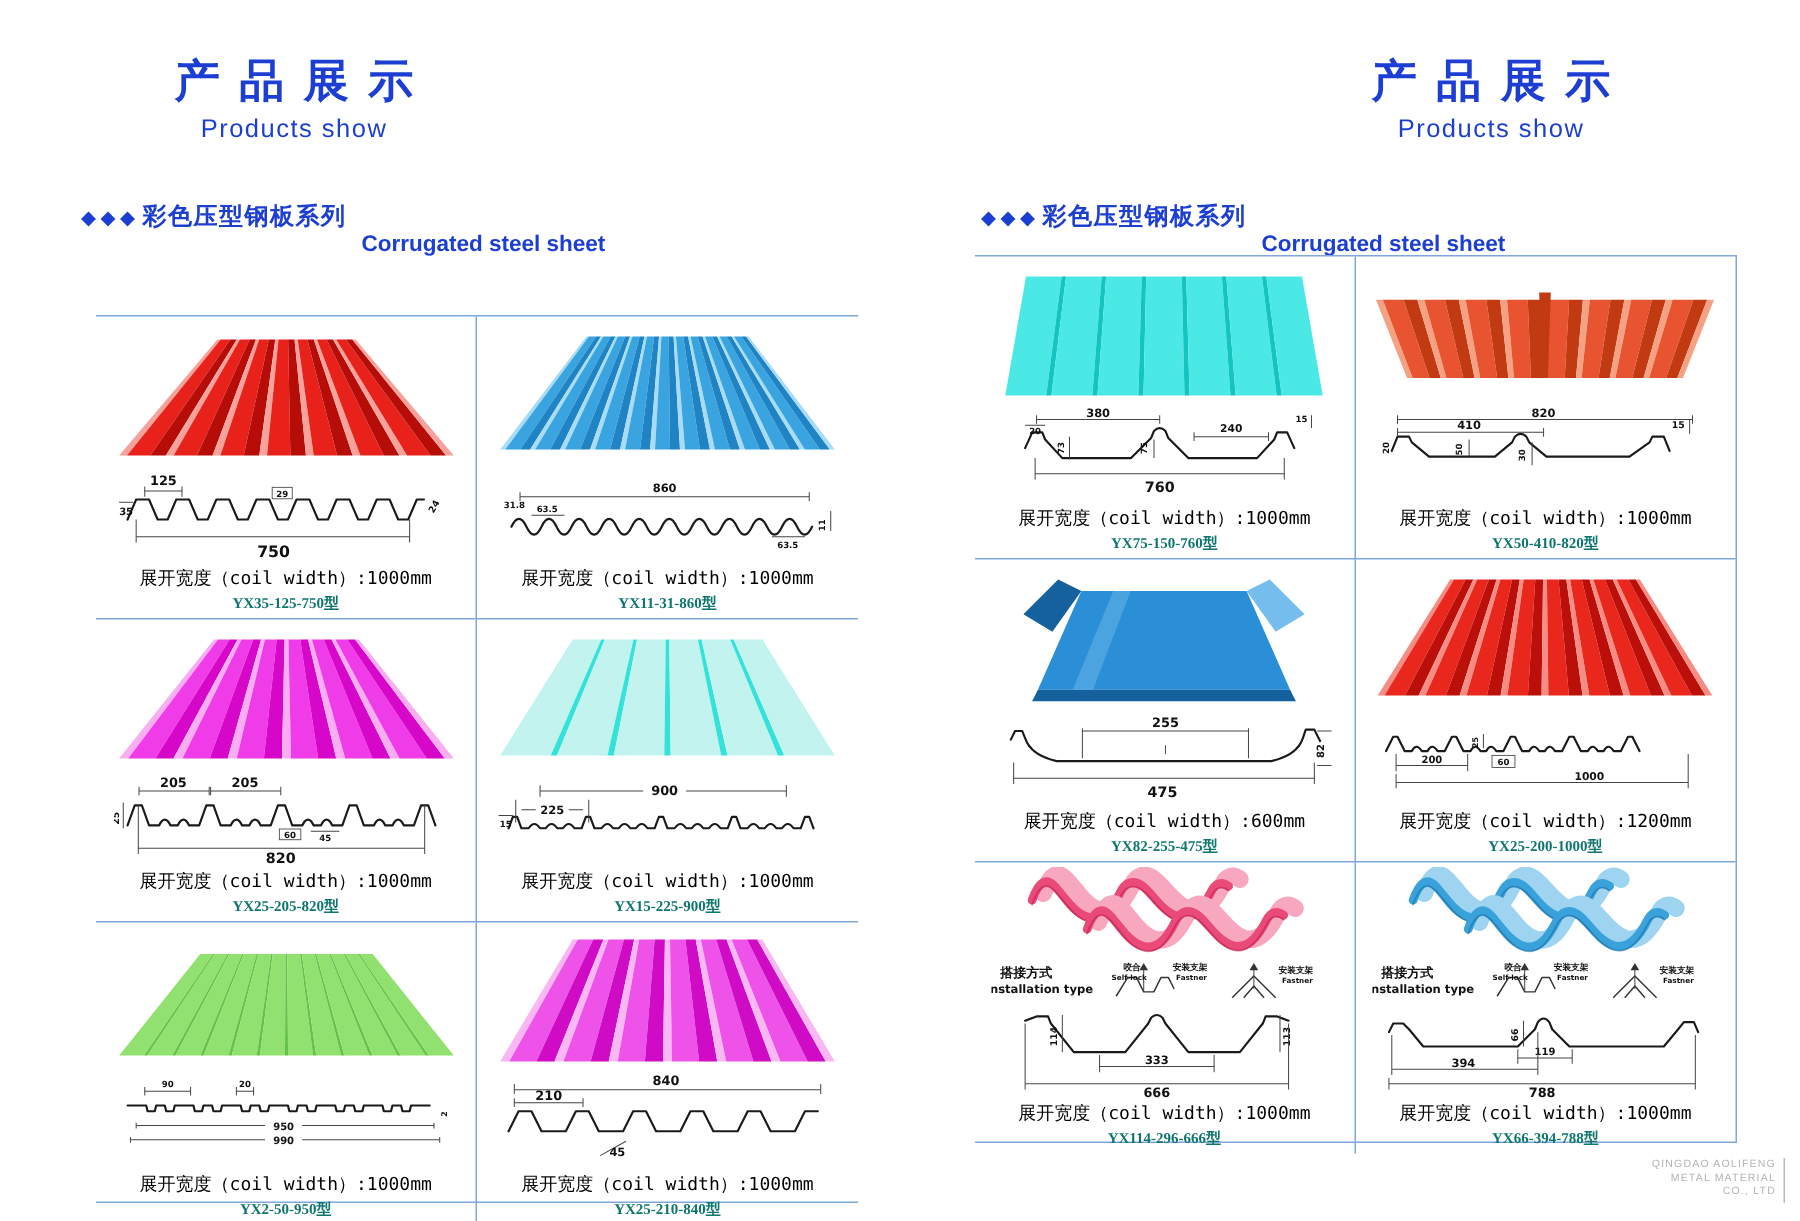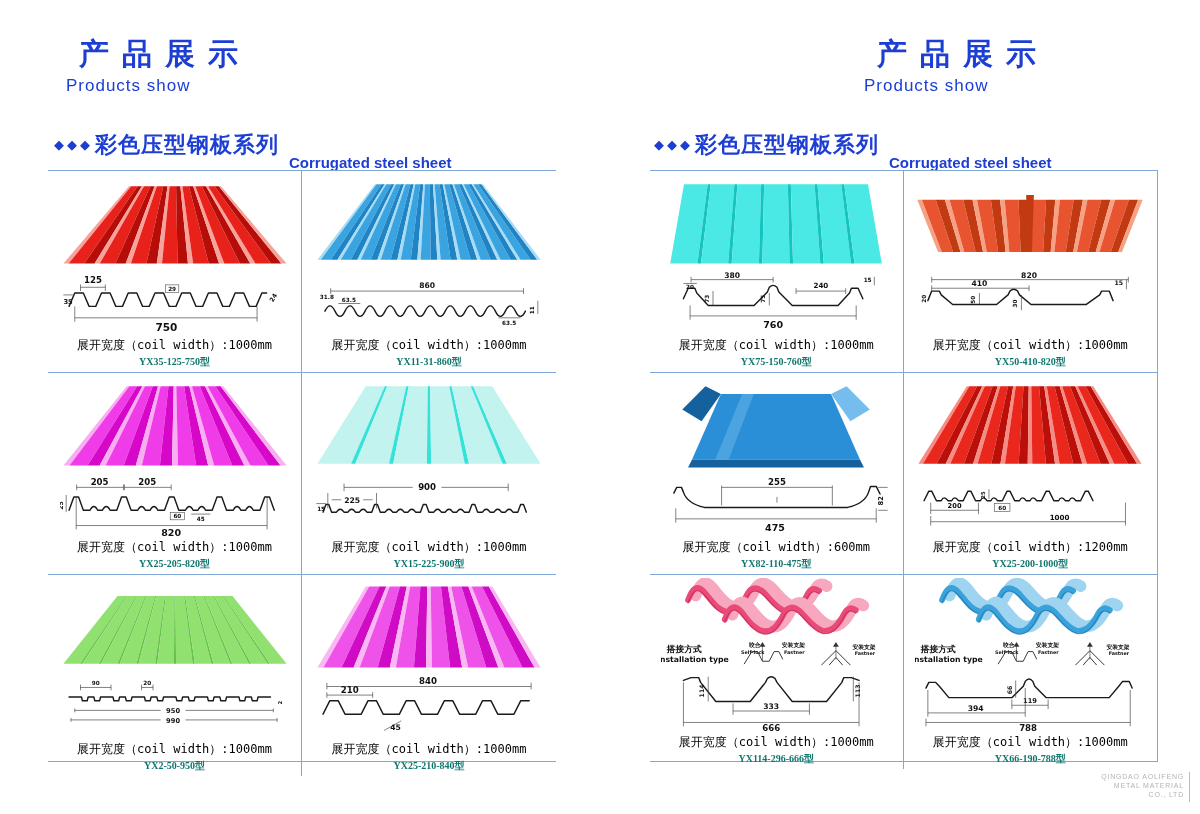--- a/index.html
+++ b/index.html
@@ -1,32 +1,32 @@
 <!DOCTYPE html>
 <html><head>
 <meta charset="utf-8">
 <style>
   :root{ --blue:#1c3ed3; --line:#7fa7da; }
   html,body{margin:0;padding:0;}
   body{width:1200px;height:814px;position:relative;background:#fff;overflow:hidden;
        font-family:"Liberation Sans","DejaVu Sans",sans-serif;}
-  .page-header{position:absolute;width:260px;text-align:left;}
+  .page-header{position:absolute;width:260px;text-align:center;}
   #hdrL{left:66px;top:34px;} #hdrR{left:864px;top:34px;}
   .hdr-cn{font-family:"Liberation Serif","DejaVu Serif",serif;font-weight:700;font-size:30px;
           color:var(--blue);letter-spacing:13px;white-space:nowrap;margin-left:13px;}
   .hdr-en{font-size:17px;color:var(--blue);letter-spacing:1px;margin-top:1px;font-weight:500;}
   .section{position:absolute;top:118px;display:flex;align-items:center;color:var(--blue);}
   #secL{left:54px;} #secR{left:654px;}
   .sec-dia{font-size:13px;letter-spacing:3px;margin-right:2px;}
-  .sec-cn{font-weight:700;font-size:22px;letter-spacing:1px;}
+  .sec-cn{font-weight:700;font-size:16px;letter-spacing:1px;}
   .sec-en{font-weight:700;font-size:15px;margin-left:10px;margin-top:36px;}
   .grid{position:absolute;top:170px;width:508px;height:592px;box-sizing:border-box;
         border-top:1px solid var(--line);border-bottom:1px solid var(--line);
         display:grid;grid-template-columns:1fr 1fr;grid-template-rows:1fr 1fr 1fr;}
-  #gridL{left:48px;} #gridR{left:650px;border-right:1px solid var(--line);text-align:right;}
+  #gridL{left:64px;margin-top:40px;} #gridR{left:650px;border-right:1px solid var(--line);text-align:right;}
   .cell{box-sizing:border-box;display:flex;flex-direction:column;align-items:center;
         justify-content:center;padding:3px 6px;}
   .cl{border-right:1px solid var(--line);} .rb{border-bottom:1px solid var(--line);}
   .sheet{width:230px;height:98px;flex:none;}
   .sheet-sm{width:230px;height:62px;flex:none;}
   .install{width:230px;height:29px;flex:none;}
   .profile{width:230px;height:63px;flex:none;}
   .coil{font-family:"DejaVu Sans Mono","Liberation Mono",monospace;font-size:12px;color:#000;
         margin-top:2px;white-space:nowrap;}
   .model{font-family:"Liberation Serif","DejaVu Serif",serif;font-weight:700;font-size:10px;
@@ -452,21 +452,21 @@
       <line class="dl" x1="120" y1="24" x2="120" y2="30"></line>
       <line class="dl" x1="14" y1="36" x2="14" y2="51"></line>
         <line class="dl" x1="224" y1="36" x2="224" y2="51"></line>
         <line class="dl" x1="14" y1="47" x2="224" y2="47"></line>
       <text x="118" y="60" font-size="10">475</text>
       <line class="dl" x1="226" y1="14" x2="236" y2="14"></line>
         <line class="dl" x1="226" y1="38" x2="236" y2="38"></line>
       <text x="231" y="28" font-size="7" transform="rotate(-90 231 28)">82</text>
     </svg>
     <div class="coil">展开宽度（coil width）:600mm</div>
-    <div class="model">YX82-110-475型</div>
+    <div class="model">YX82-255-475型</div>
   </div>
 
   <div class="cell rb">
     <svg class="sheet" viewBox="0 0 238 100">
         <polygon points="53.55,10 56.22142857142857,10 8.281428571428577,90 3.5700000000000074,90" fill="#f58d84" fill-opacity="1"></polygon>
         <polygon points="56.22142857142857,10 64.23571428571428,10 22.41571428571429,90 8.281428571428577,90" fill="#e9271d" fill-opacity="1"></polygon>
         <polygon points="64.23571428571428,10 69.57857142857142,10 31.838571428571434,90 22.41571428571429,90" fill="#bb0f0a" fill-opacity="1"></polygon>
         <polygon points="69.57857142857142,10 72.25,10 36.550000000000004,90 31.838571428571434,90" fill="#f58d84" fill-opacity="1"></polygon>
         <polygon points="72.25,10 80.2642857142857,10 50.68428571428572,90 36.550000000000004,90" fill="#e9271d" fill-opacity="1"></polygon>
         <polygon points="80.2642857142857,10 85.60714285714286,10 60.10714285714286,90 50.68428571428572,90" fill="#bb0f0a" fill-opacity="1"></polygon>
@@ -599,21 +599,21 @@
       <line class="dl" x1="12" y1="22" x2="12" y2="50"></line>
         <line class="dl" x1="114" y1="20" x2="114" y2="50"></line>
         <line class="dl" x1="12" y1="46" x2="114" y2="46"></line>
       <text x="62" y="44" font-size="8">394</text>
       <line class="dl" x1="10" y1="52" x2="10" y2="60"></line>
         <line class="dl" x1="224" y1="22" x2="224" y2="60"></line>
         <line class="dl" x1="10" y1="56" x2="224" y2="56"></line>
       <text x="117" y="65" font-size="9">788</text>
     </svg>
     <div class="coil">展开宽度（coil width）:1000mm</div>
-    <div class="model">YX66-190-788型</div>
+    <div class="model">YX66-394-788型</div>
   </div>
 </div>
 
 <div id="pageno">P15/P16</div>
 <div id="company">
   <div>QINGDAO AOLIFENG</div>
   <div>METAL MATERIAL</div>
   <div>CO., LTD</div>
 </div>
 

